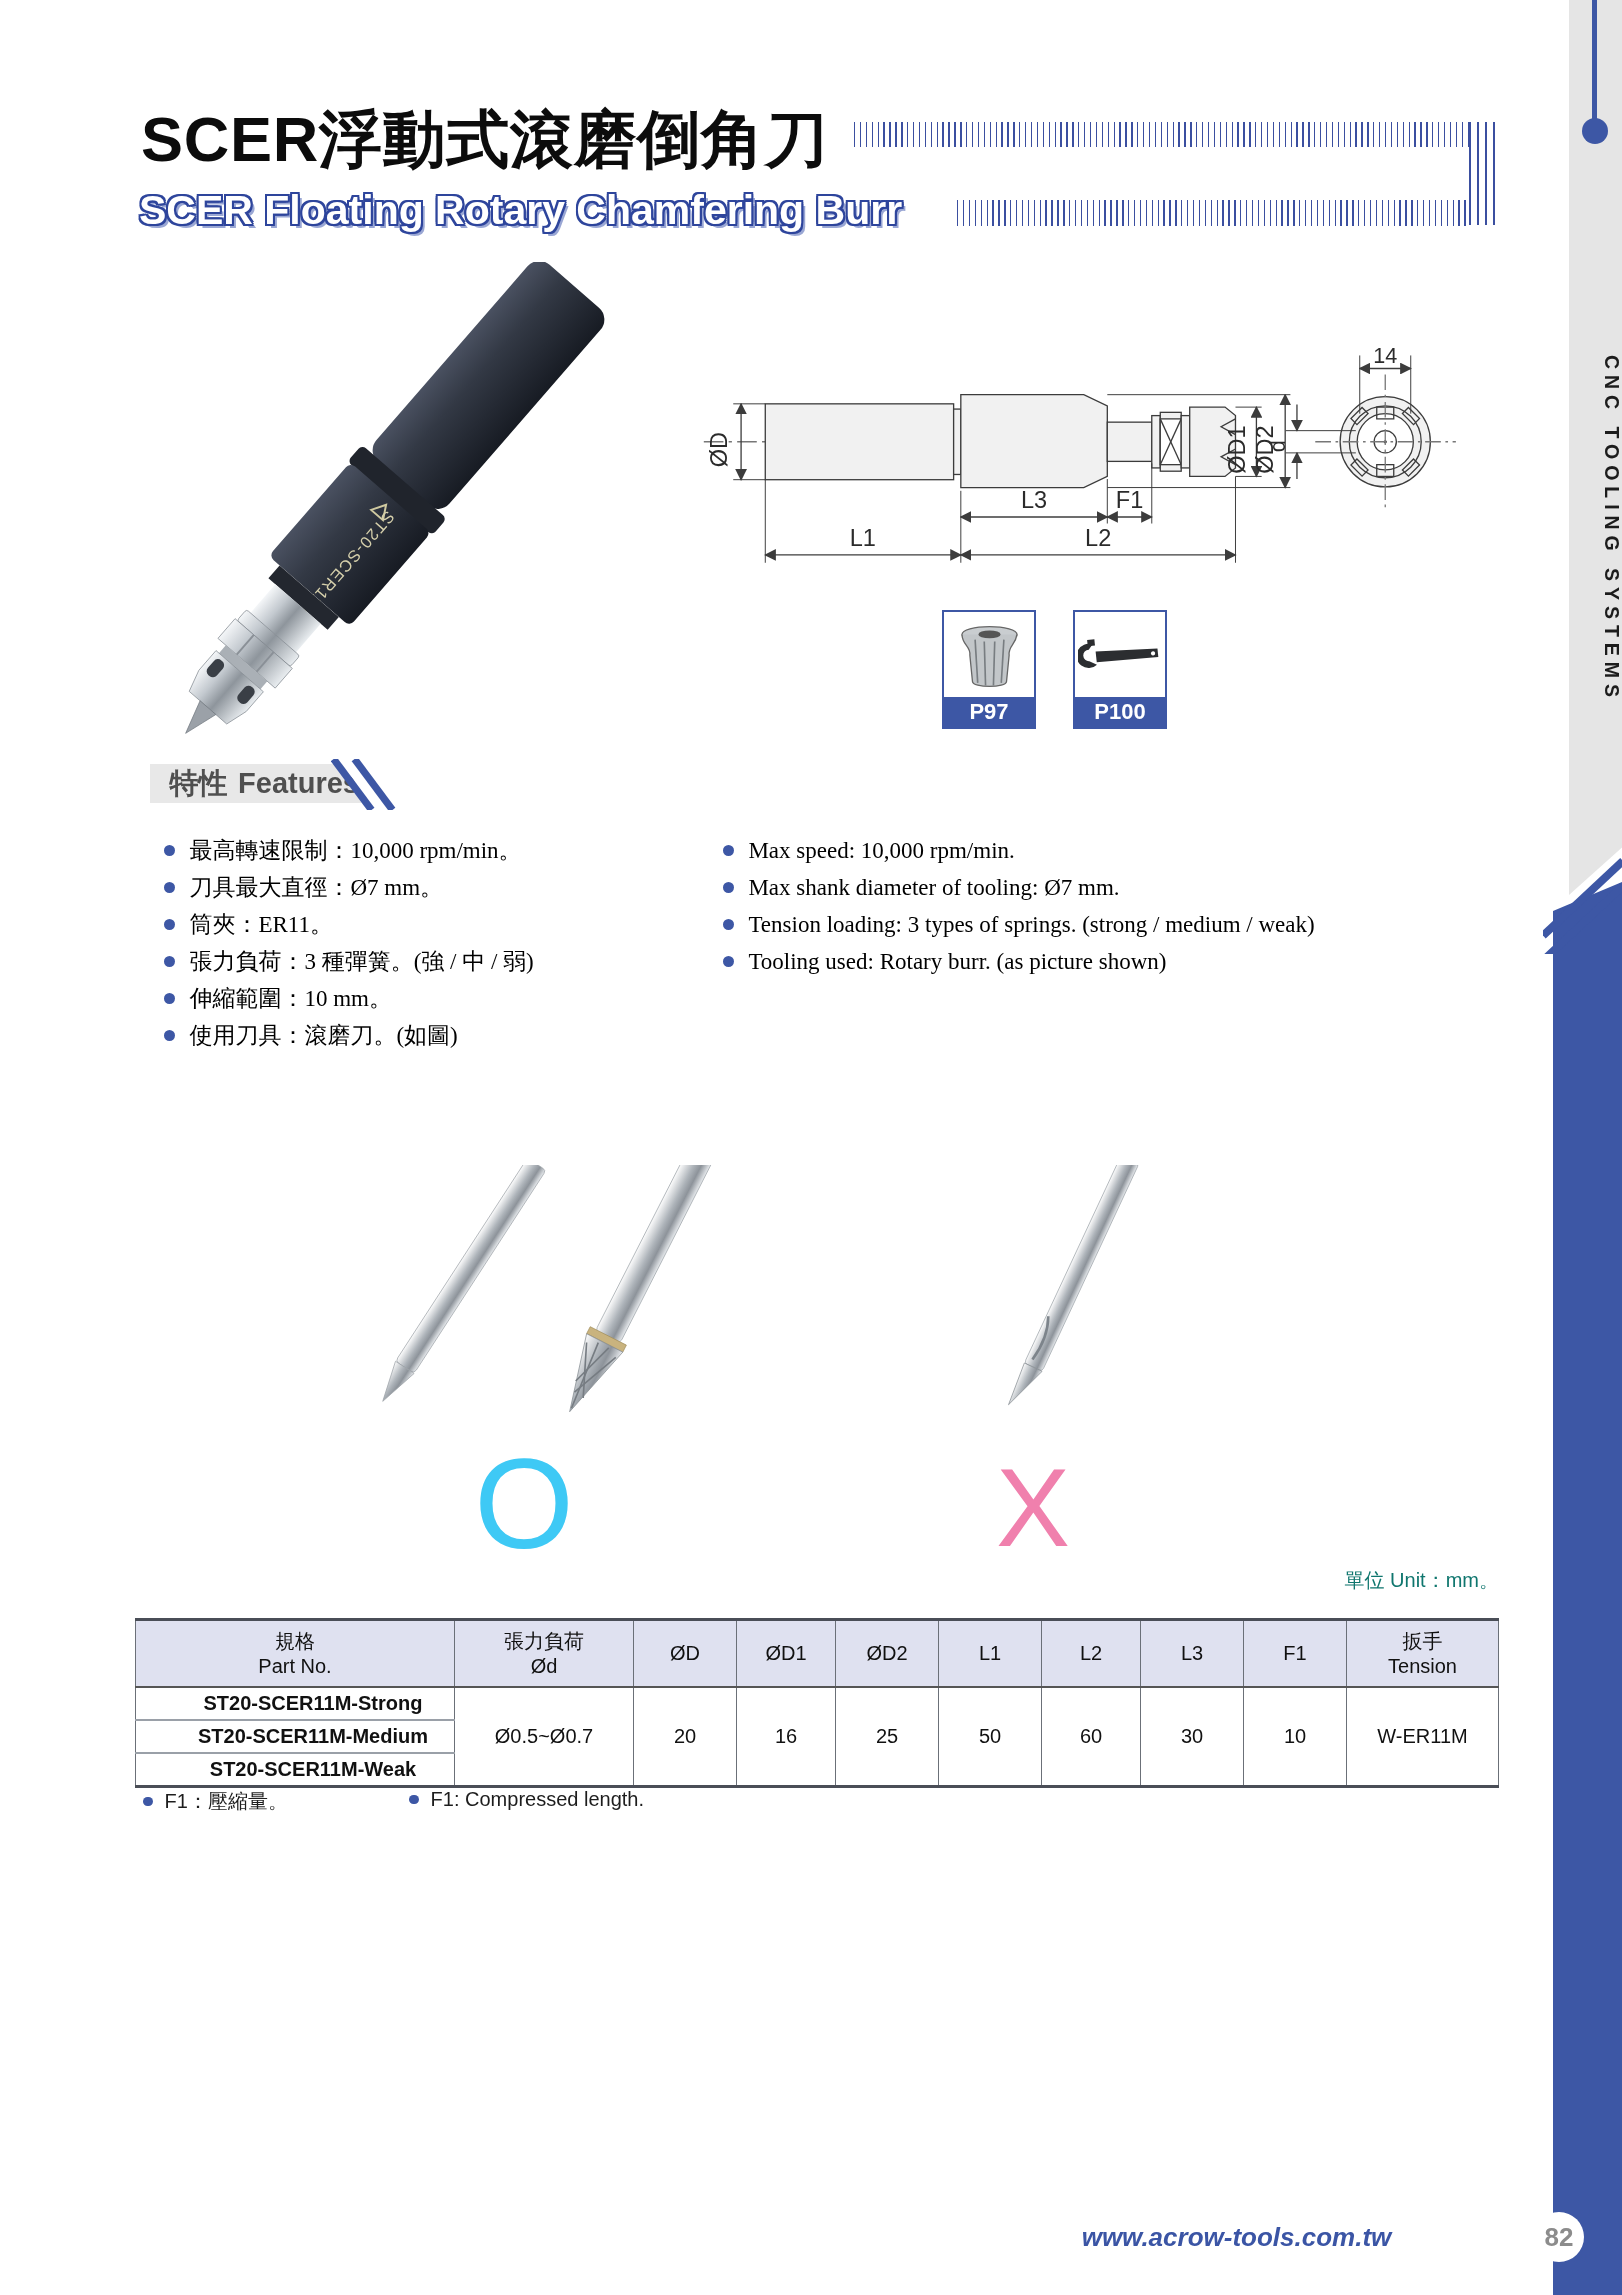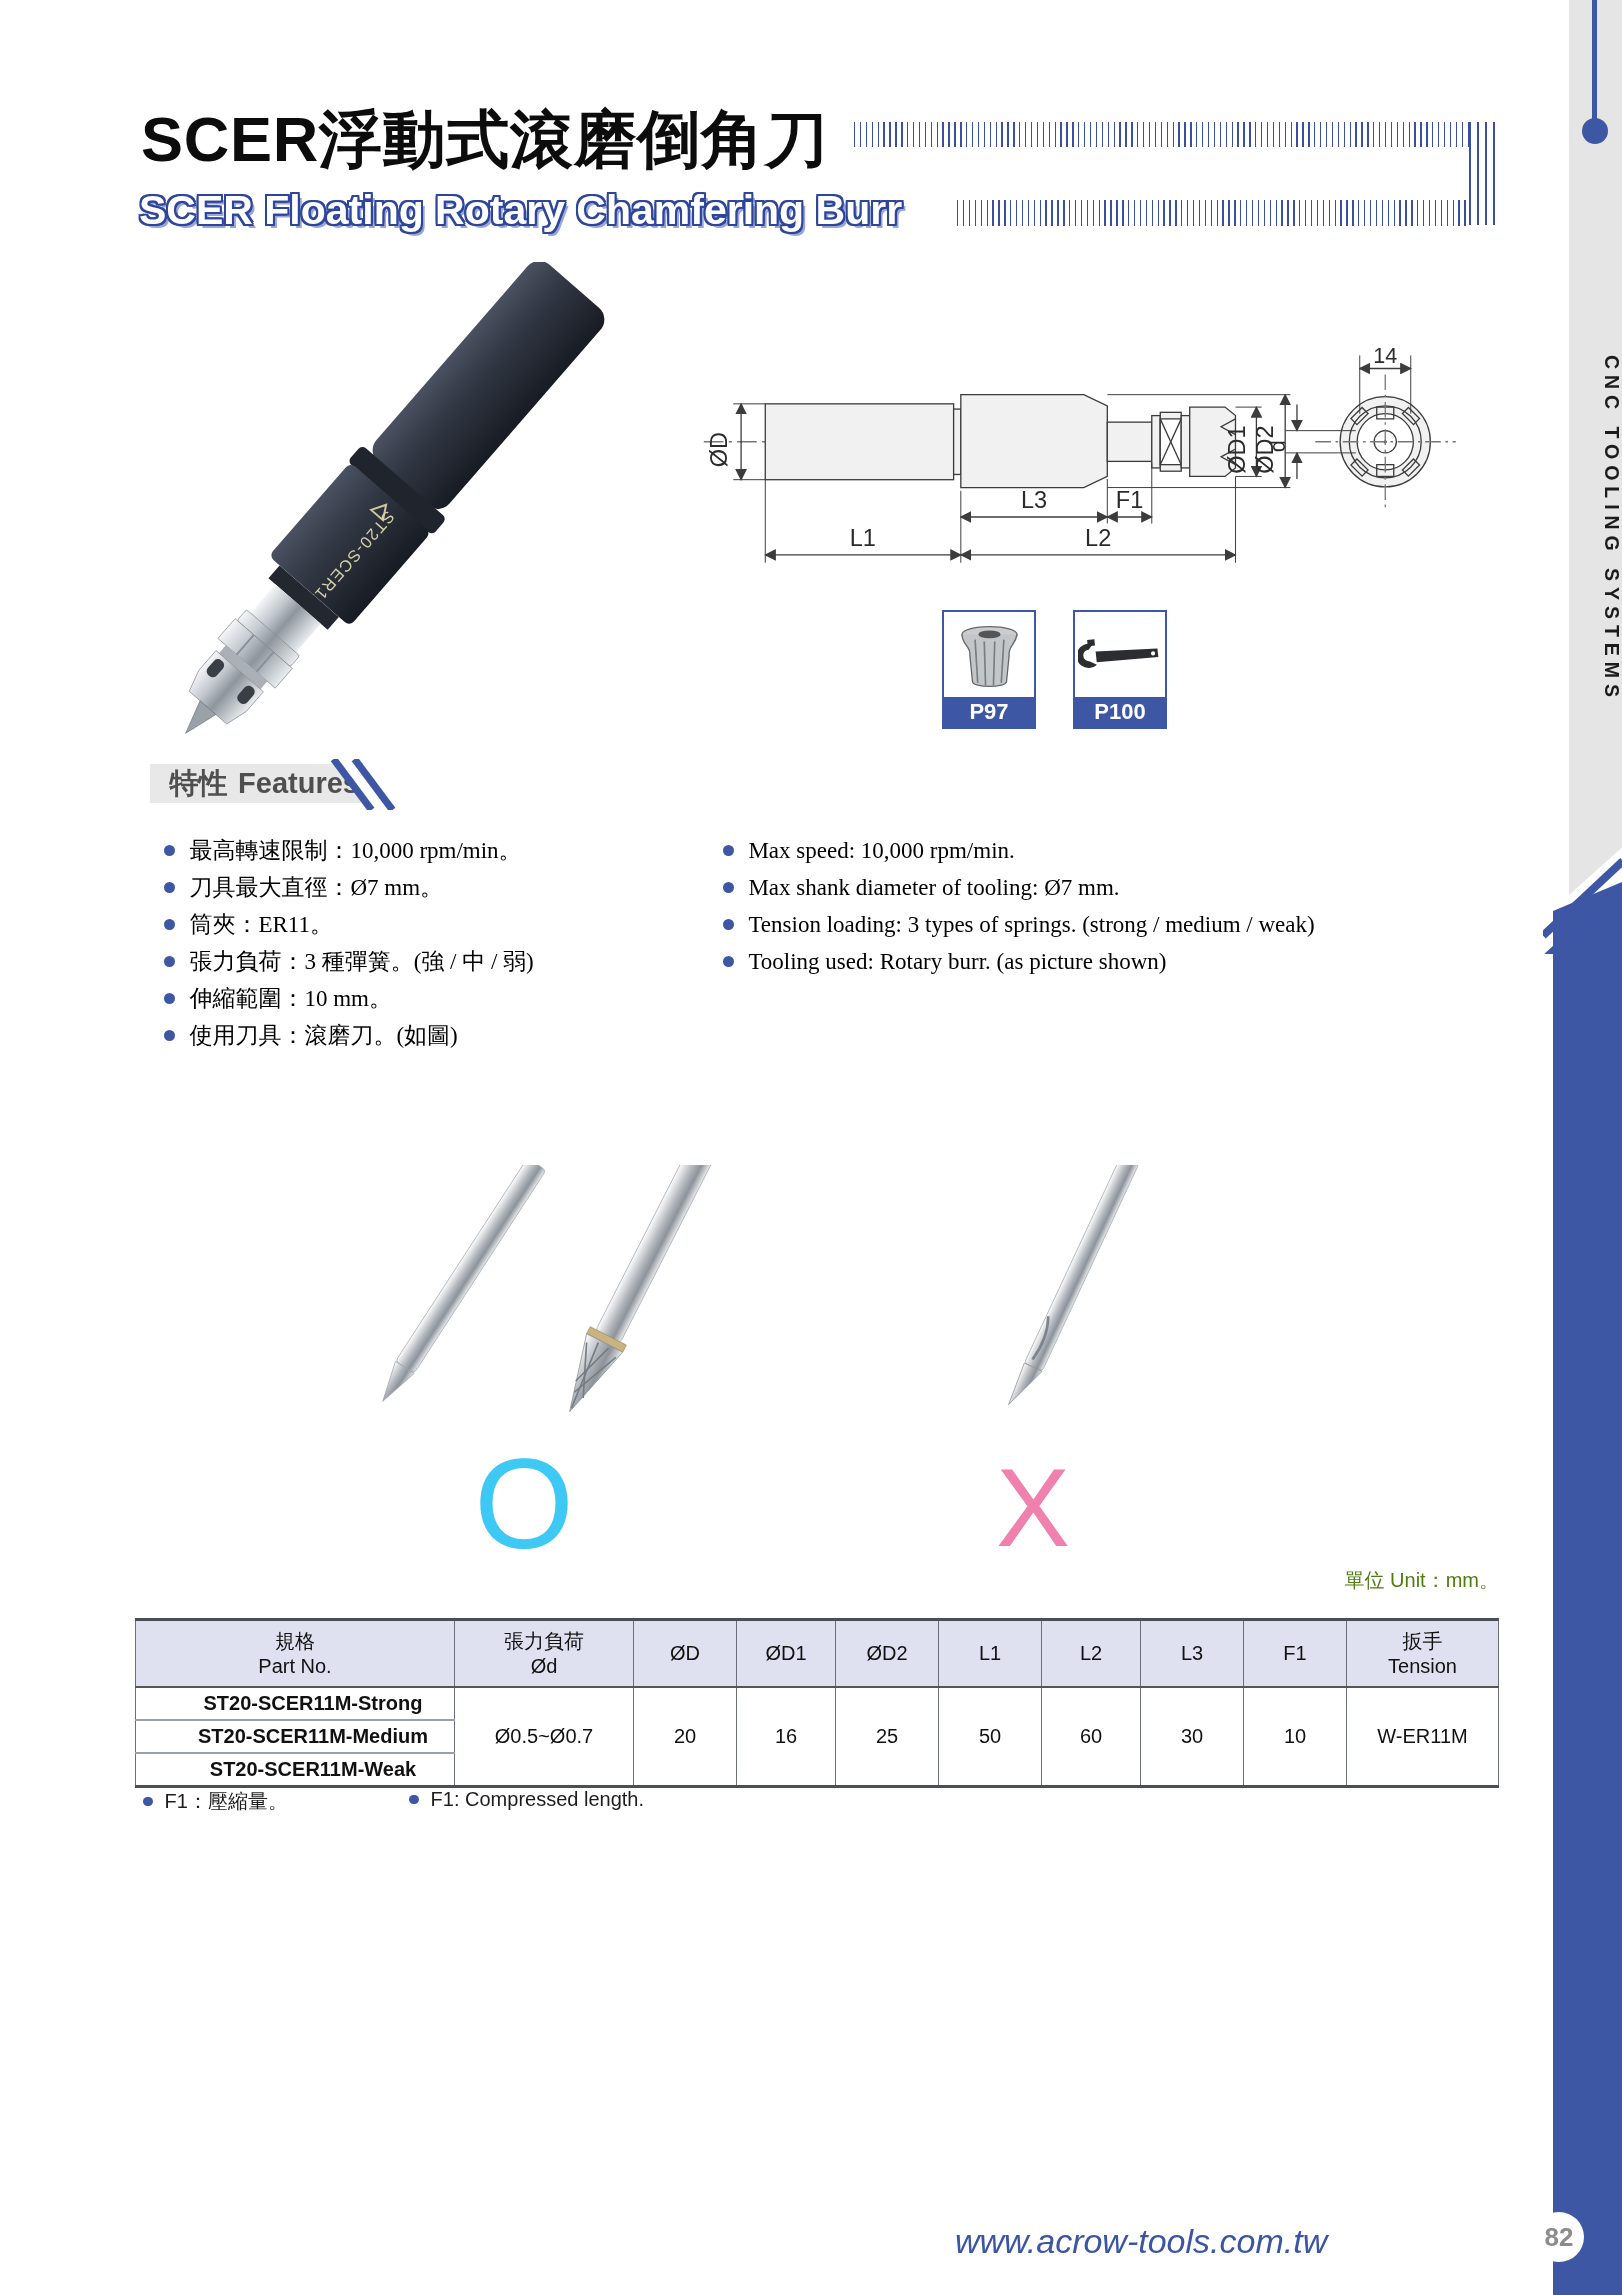--- a/index.html
+++ b/index.html
@@ -44,35 +44,35 @@
   .mark-ng{left:974px;top:1443px;width:118px;height:131px;text-align:center;
            font-size:111px;line-height:131px;font-weight:500;color:#f080ad;}
 
   
   .badge{width:94px;height:119px;border:2.6px solid #3d57a5;background:#fff;box-sizing:border-box;}
   .badge .img{position:absolute;top:2.6px;left:2.6px;right:2.6px;height:82px;display:flex;align-items:center;justify-content:center;}
   .badge .lbl{position:absolute;left:0;right:0;bottom:0;height:30px;background:#3d57a5;color:#fff;
               font-size:22px;font-weight:bold;text-align:center;line-height:30px;}
 
   
-  .unit-note{left:1152px;top:1567px;width:347px;text-align:right;font-size:20px;color:#4d7c0f;}
+  .unit-note{left:1152px;top:1567px;width:347px;text-align:right;font-size:20px;color:#0f766e;}
   table.spec{position:absolute;left:135px;top:1618px;width:1363px;border-collapse:collapse;table-layout:fixed;
              border-top:3.3px solid #4a4e57;border-bottom:3.3px solid #4a4e57;}
   table.spec th,table.spec td{border-left:1.3px solid #6b7078;border-right:1.3px solid #6b7078;
              font-size:20px;text-align:center;padding:0;}
   table.spec thead th{background:#dfe1f0;height:65px;font-weight:normal;color:#111;
              border-bottom:2px solid #555;line-height:1.25;}
   table.spec tbody td{height:31px;background:#fff;}
   td.part{font-weight:bold;text-align:right;padding-left:36px !important;white-space:nowrap;}
   tr.r2 td.part,tr.r3 td.part{border-top:2px solid #9aa0a8;}
   .footnote{display:flex;align-items:center;font-size:20px;color:#1d1d1d;}
   .footnote .dot{width:9.8px;height:9.8px;border-radius:50%;background:#3d57a5;margin-right:11.8px;}
 
   
-  .footer-url{left:955px;top:2222px;width:563px;text-align:left;font-size:34px;font-weight:normal;
+  .footer-url{left:955px;top:2222px;width:563px;text-align:center;font-size:26px;font-weight:bold;
               font-style:italic;color:#3b55a5;white-space:nowrap;}
   .page-circle{left:1534px;top:2212px;width:50px;height:50px;border-radius:50%;background:#fff;
                text-align:center;line-height:50px;font-size:26px;font-weight:bold;color:#8c8c8c;}
 
   svg text{font-family:"Liberation Sans",sans-serif;}
 </style>
 </head>
 <body>
 
 <div id="page">

